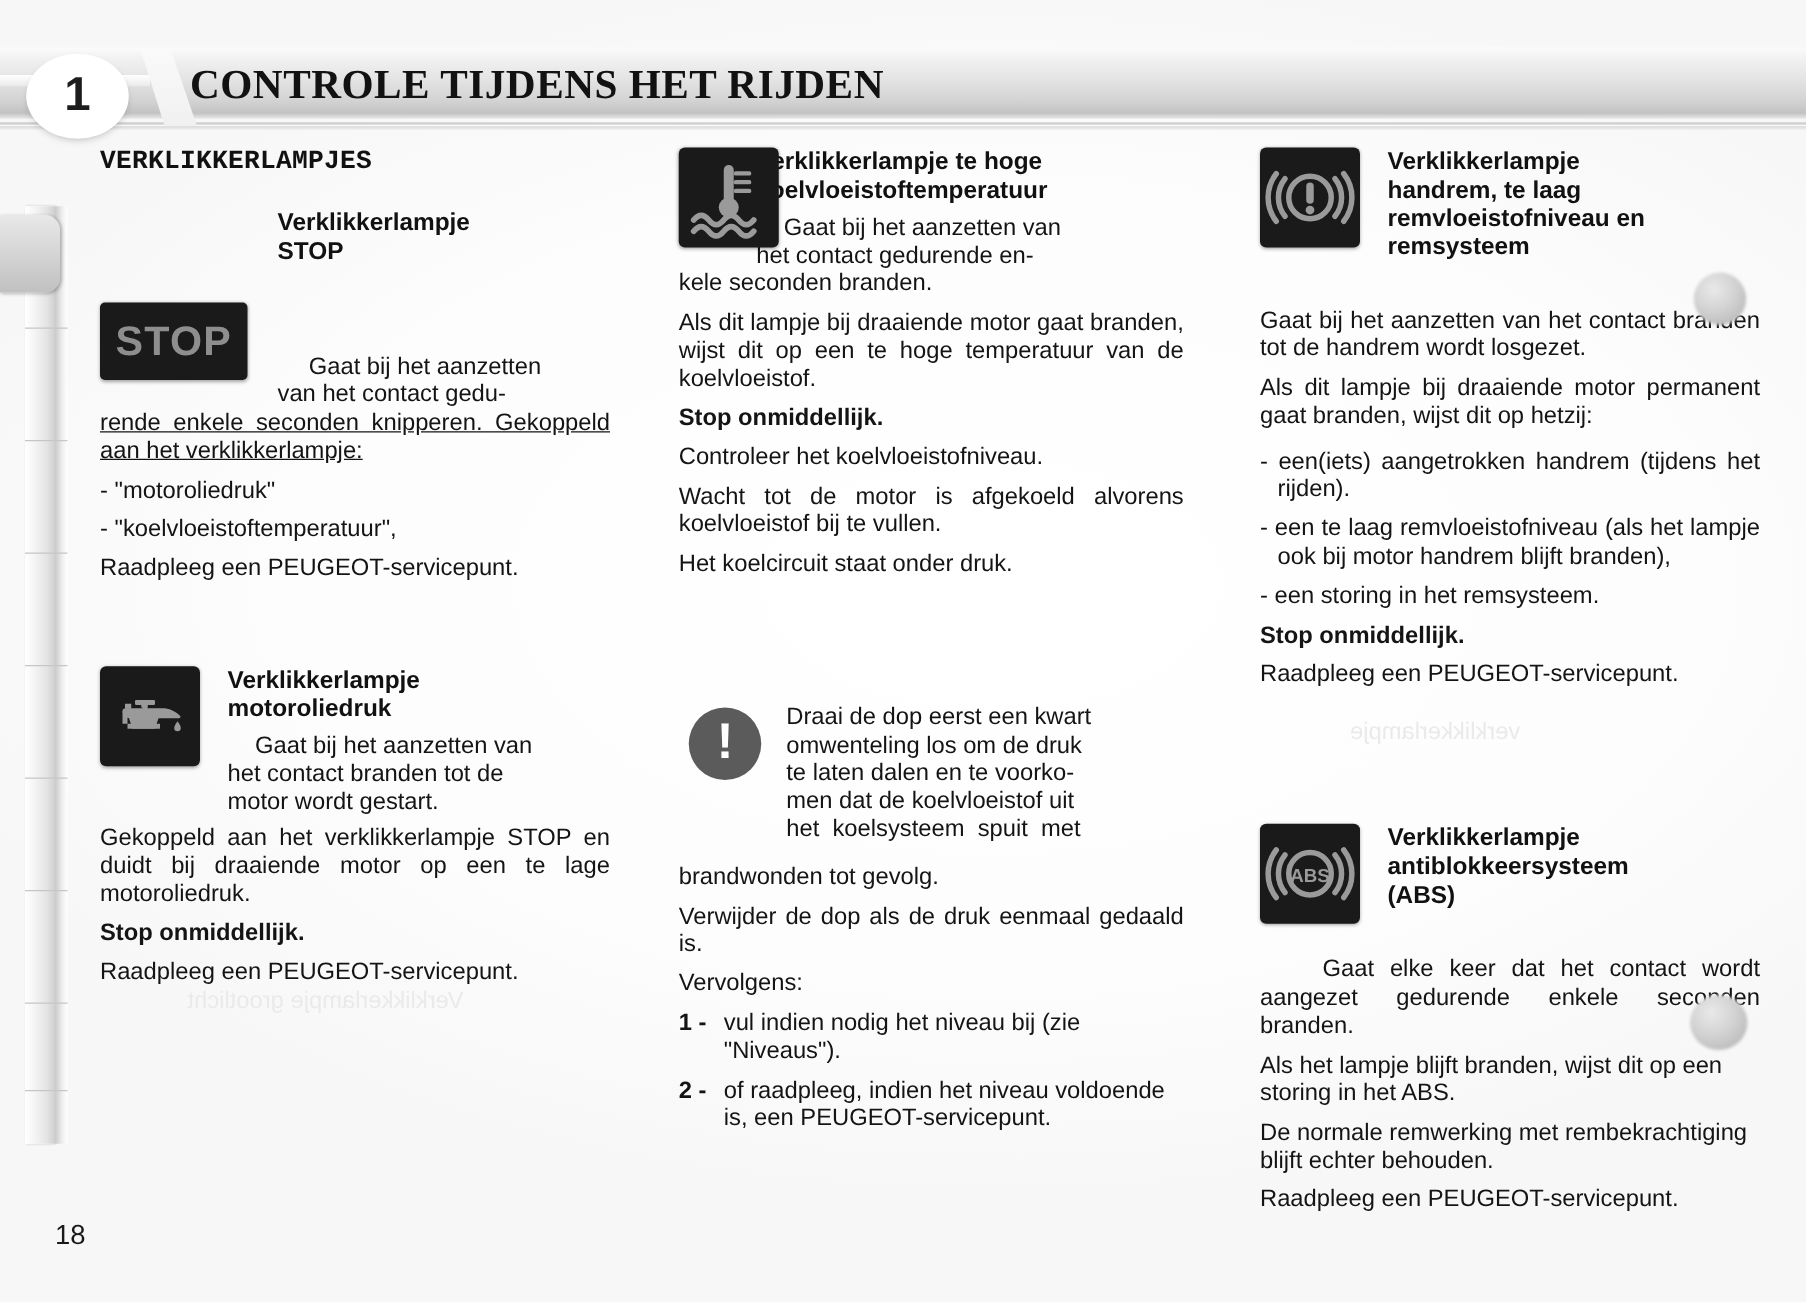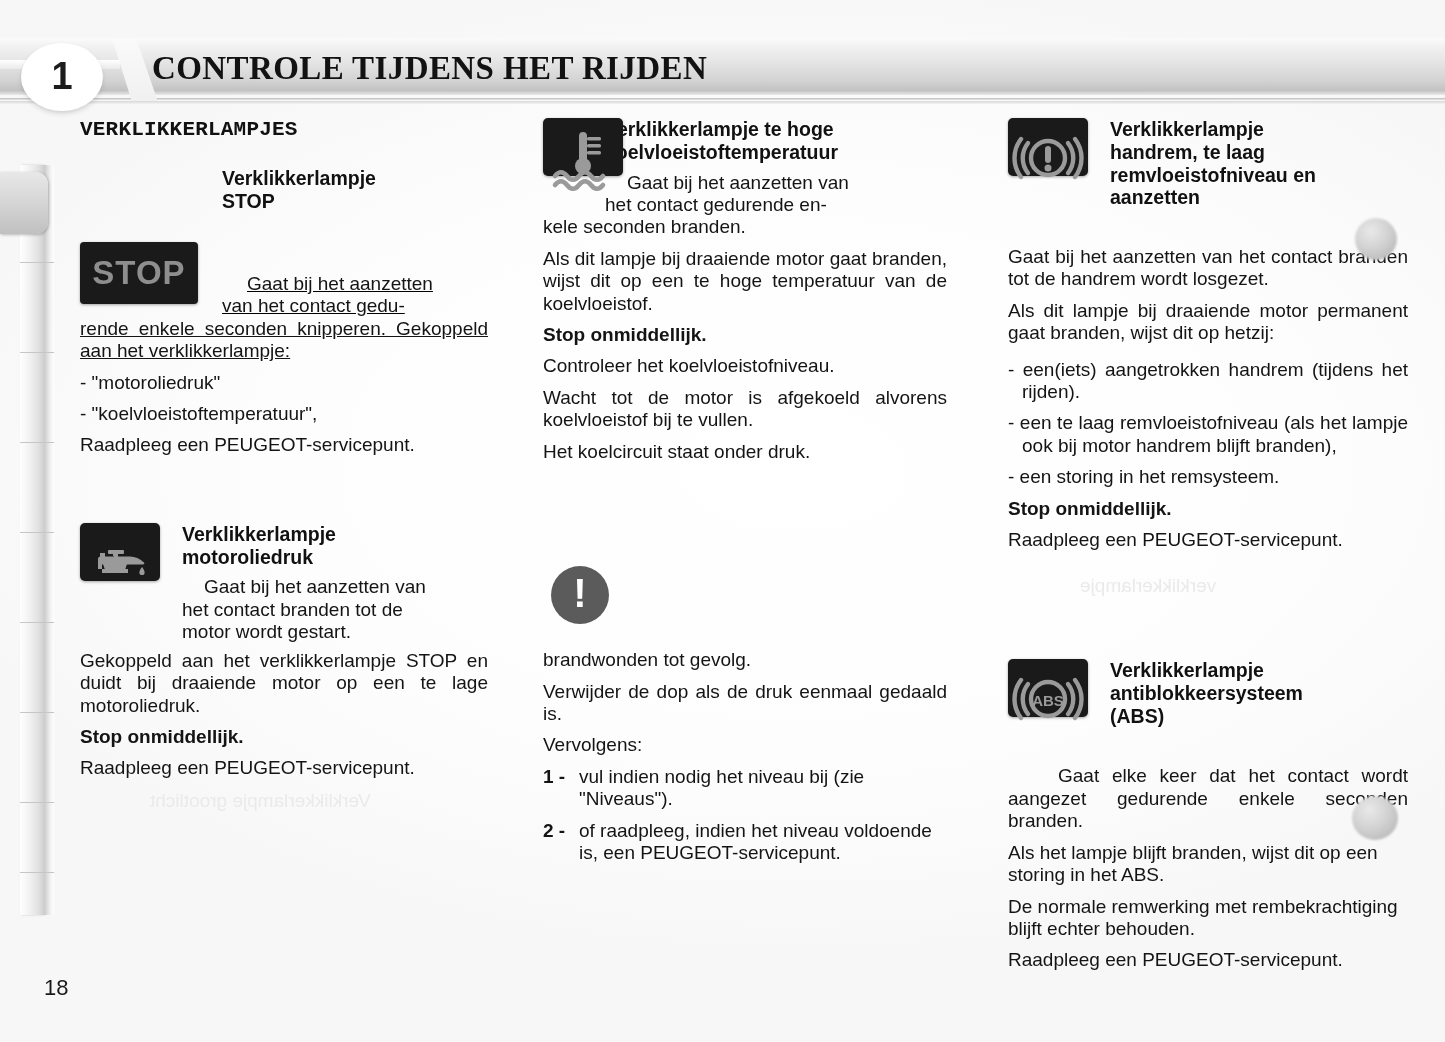--- a/index.html
+++ b/index.html
@@ -88,21 +88,21 @@
     letter-spacing:.2px;margin:0 0 26px 0;
     font-family:Liberation Mono, monospace;
   }
   .block{position:relative;}
   .icon-box{
     position:absolute;left:0;top:0;
     background:#1a1a1a;border-radius:5px;
     box-shadow:0 1px 3px rgba(0,0,0,.35);
   }
   .icon-box.stop{width:118px;height:62px;border-radius:4px;}
-  .icon-box.sq{width:80px;height:58px;}
+  .icon-box.sq{width:80px;height:80px;}
   .icon-label-stop{
     position:absolute;left:0;top:0;width:100%;height:100%;
     display:flex;align-items:center;justify-content:center;
     color:#8e8e8e;font-weight:bold;font-size:33px;letter-spacing:1px;
     font-family:"Liberation Sans", sans-serif;
   }
   .blk-head{
     font-size:19.5px;font-weight:bold;color:#111;line-height:1.17;
     font-family:"Liberation Sans", sans-serif;
   }
@@ -178,21 +178,21 @@
       <div class="icon-box stop" style="top:75px">
         <div class="icon-label-stop">STOP</div>
       </div>
       <div style="margin-left:142px;">
         <div class="blk-head">
           <div>Verklikkerlampje</div>
           <div>STOP</div>
         </div>
       </div>
     </div>
-    <div style="margin-left:142px;margin-top:14px;text-decoration:underline;">
+    <div style="margin-left:142px;margin-top:24px;">
       <p class="t" style="margin-bottom:0;text-indent:25px;">Gaat bij het aanzetten<br>van het contact gedu-</p>
     </div>
     <p class="t" style="margin-top:0;text-decoration:underline;">rende enkele seconden knipperen. Gekoppeld aan het verklikkerlampje:</p>
     <p class="t nj dash">- "motoroliedruk"</p>
     <p class="t nj dash">- "koelvloeistoftemperatuur",</p>
     <p class="t">Raadpleeg een PEUGEOT-servicepunt.</p>
 
     <div class="block" style="margin-top:66px;min-height:96px">
       <div class="icon-box sq">
         <svg width="80" height="80" viewBox="0 0 80 80" aria-hidden="true">
@@ -250,20 +250,23 @@
     <p class="t">Als dit lampje bij draaiende motor gaat branden, wijst dit op een te hoge temperatuur van de koelvloeistof.</p>
     <p class="t b nj">Stop onmiddellijk.</p>
     <p class="t nj">Controleer het koelvloeistofniveau.</p>
     <p class="t">Wacht tot de motor is afgekoeld alvorens koelvloeistof bij te vullen.</p>
     <p class="t nj">Het koelcircuit staat onder druk.</p>
 
     <div class="block" style="margin-top:100px;min-height:70px">
       <div class="warn-icon">
         <span class="bang">!</span>
       </div>
+      <div style="margin-left:86px;">
+        <p class="t" style="margin-bottom:0">Draai de dop eerst een kwart<br>omwenteling los om de druk<br>te laten dalen en te voorko-<br>men dat de koelvloeistof uit<br>het&nbsp;&nbsp;koelsysteem&nbsp;&nbsp;spuit&nbsp;&nbsp;met</p>
+      </div>
     </div>
     <p class="t nj" style="margin-top:16px">brandwonden tot gevolg.</p>
     <p class="t">Verwijder de dop als de druk eenmaal gedaald is.</p>
     <p class="t nj">Vervolgens:</p>
 
     <div class="numitem">
       <div class="n">1 -</div>
       <div class="tx">vul indien nodig het niveau bij (zie "Niveaus").</div>
     </div>
     <div class="numitem">
@@ -288,21 +291,21 @@
             <rect x="37" y="28" width="6" height="17" rx="3"></rect>
             <circle cx="40" cy="50" r="3.5"></circle>
           </g>
         </svg>
       </div>
       <div style="margin-left:102px;">
         <div class="blk-head">
           <div>Verklikkerlampje</div>
           <div>handrem, te laag</div>
           <div>remvloeistofniveau en</div>
-          <div>aanzetten</div>
+          <div>remsysteem</div>
         </div>
       </div>
     </div>
     <p class="t" style="margin-top:10px">Gaat bij het aanzetten van het contact branden tot de handrem wordt losgezet.</p>
     <p class="t">Als dit lampje bij draaiende motor permanent gaat branden, wijst dit op hetzij:</p>
     <p class="t dash" style="margin-top:14px">- een(iets) aangetrokken handrem (tijdens het rijden).</p>
     <p class="t dash">- een te laag remvloeistofniveau (als het lampje ook bij motor handrem blijft branden),</p>
     <p class="t dash nj">- een storing in het remsysteem.</p>
     <p class="t b nj">Stop onmiddellijk.</p>
     <p class="t">Raadpleeg een PEUGEOT-servicepunt.</p>

